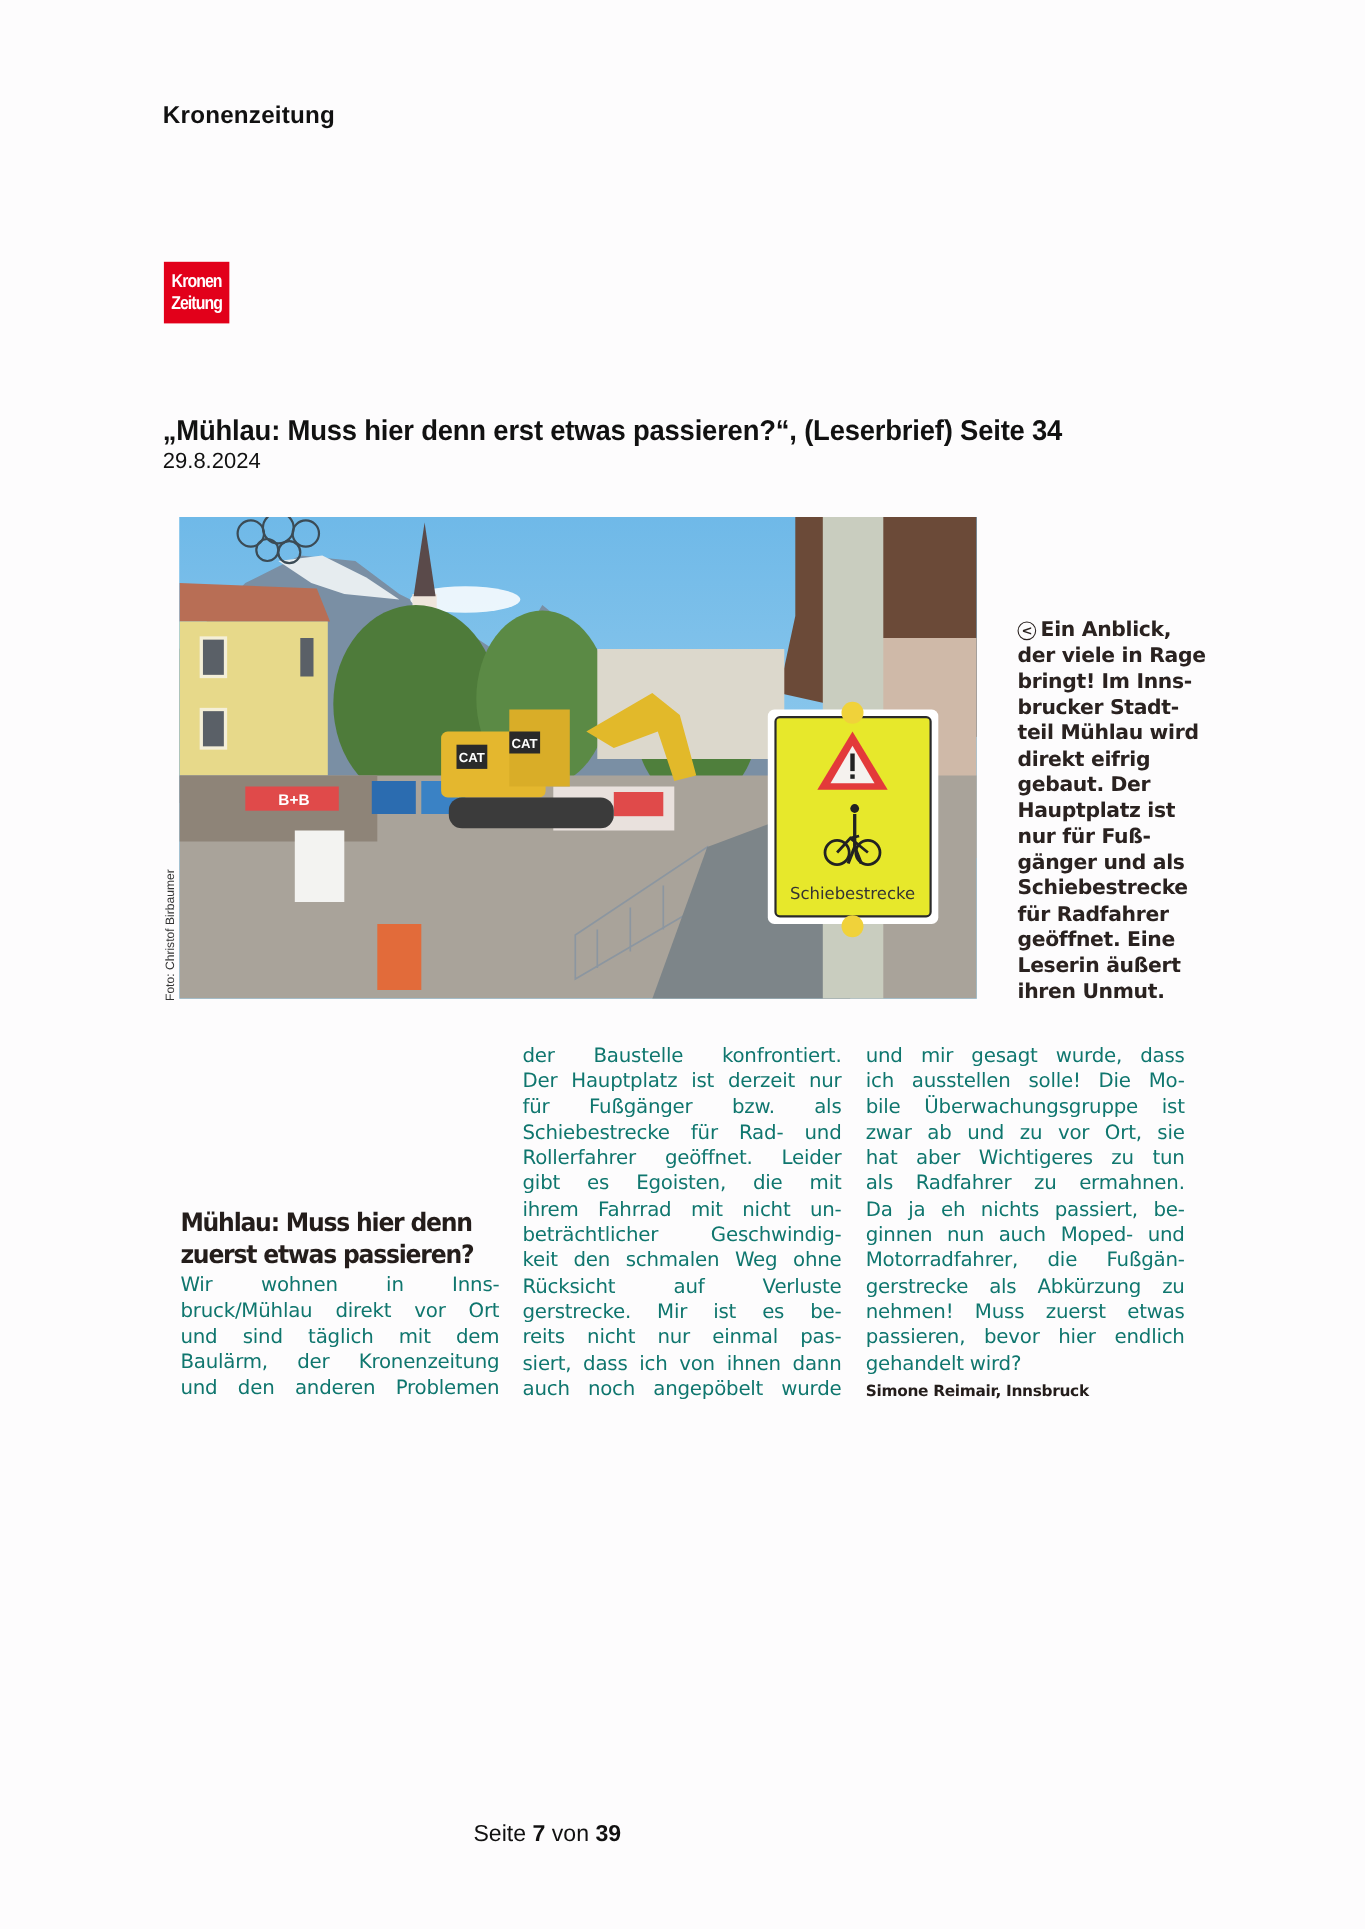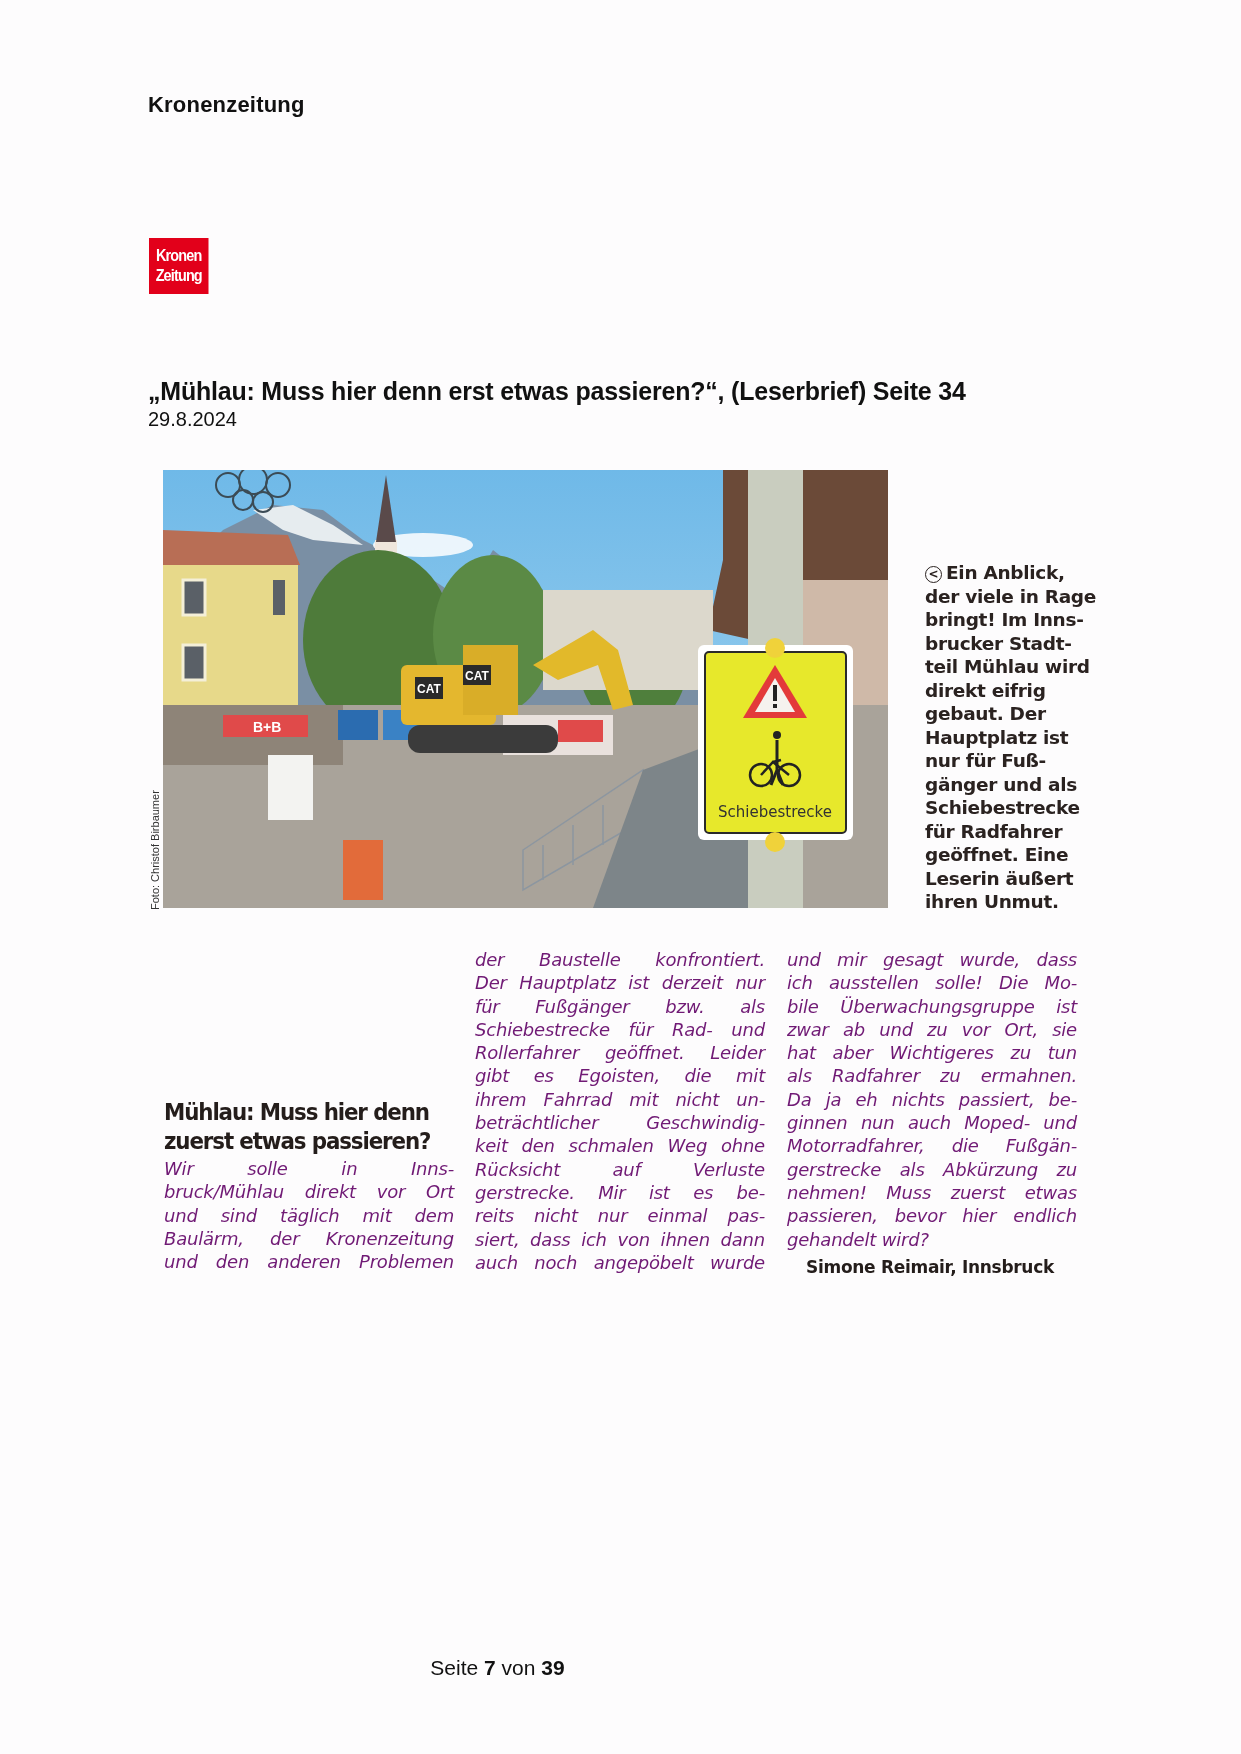--- a/index.html
+++ b/index.html
@@ -10,28 +10,28 @@
   #doc-title { left: 148px; top: 376px; font-size: 26px; font-weight: bold; white-space: nowrap; letter-spacing: -0.2px; transform: scaleX(0.96); transform-origin: left; }
   #doc-date { left: 148px; top: 408px; font-size: 20px; }
 
   #photo { left: 163px; top: 470px; width: 725px; height: 438px; overflow: hidden; background: #7fc3ea; }
   #photo svg { display: block; }
   #photo-credit { left: 149px; top: 910px; font-size: 11px; color: #333; transform: rotate(-90deg); transform-origin: left top; white-space: nowrap; }
 
   .cap { left: 912px; top: 561px; width: 175px; font-family: "DejaVu Sans", sans-serif; font-weight: bold; font-size: 18.5px; line-height: 23.5px; color: #2a2220; letter-spacing: -0.3px; margin-left: 13px; }
   .cap .arrow { display: inline-block; width: 15px; height: 15px; border: 1.8px solid #2a2220; border-radius: 50%; font-size: 12px; line-height: 14px; text-align: center; vertical-align: 1px; margin-right: 4px; font-weight: bold; }
 
-  .col { font-family: "DejaVu Sans", sans-serif; font-size: 18px; line-height: 23.3px; color: #701a75; text-align: justify; width: 290px; letter-spacing: -0.2px; font-style: italic; }
+  .col { font-family: "DejaVu Sans", sans-serif; font-size: 18px; line-height: 23.3px; color: #0f766e; text-align: justify; width: 290px; letter-spacing: -0.2px; }
   .col .l { display: block; text-align: justify; text-align-last: justify; white-space: nowrap; }
   .col .l.last { text-align-last: left; }
   #col1 { left: 164px; top: 1157px; }
   #col2 { left: 475px; top: 948px; }
   #col3 { left: 787px; top: 948px; }
   #letter-head { left: 164px; top: 1098px; width: 300px; font-family: "DejaVu Sans", sans-serif; font-weight: bold; font-size: 23px; line-height: 29px; color: #241d1b; letter-spacing: -1.2px; transform: scaleX(0.93); transform-origin: left; }
-  #author { left: 787px; top: 1257px; width: 286px; text-align: center; font-family: "DejaVu Sans", sans-serif; font-weight: bold; font-size: 17px; color: #241d1b; letter-spacing: -0.3px; }
+  #author { left: 787px; top: 1257px; width: 286px; text-align: left; font-family: "DejaVu Sans", sans-serif; font-weight: bold; font-size: 14px; color: #241d1b; letter-spacing: -0.3px; }
   #footer { left: 0; width: 995px; top: 1656px; text-align: center; font-size: 21px; }
   #footer b { font-weight: bold; }
 </style>
 </head>
 <body>
 
 <div class="abs" id="source-name">Kronenzeitung</div>
 
 <div class="abs" id="logo">
   <span>Kronen</span>
@@ -147,21 +147,21 @@
   <span>Leserin äußert</span><br>
   <span>ihren Unmut.</span>
 </div>
 
 <div class="abs" id="letter-head">
   <span>Mühlau: Muss hier denn</span><br>
   <span>zuerst etwas passieren?</span>
 </div>
 
 <div class="abs col" id="col1">
-    <span class="l">Wir solle in Inns-</span>
+    <span class="l">Wir wohnen in Inns-</span>
     <span class="l">bruck/Mühlau direkt vor Ort</span>
     <span class="l">und sind täglich mit dem</span>
     <span class="l">Baulärm, der Kronenzeitung</span>
     <span class="l">und den anderen Problemen</span>
   </div>
 <div class="abs col" id="col2">
     <span class="l">der Baustelle konfrontiert.</span>
     <span class="l">Der Hauptplatz ist derzeit nur</span>
     <span class="l">für Fußgänger bzw. als</span>
     <span class="l">Schiebestrecke für Rad- und</span>

